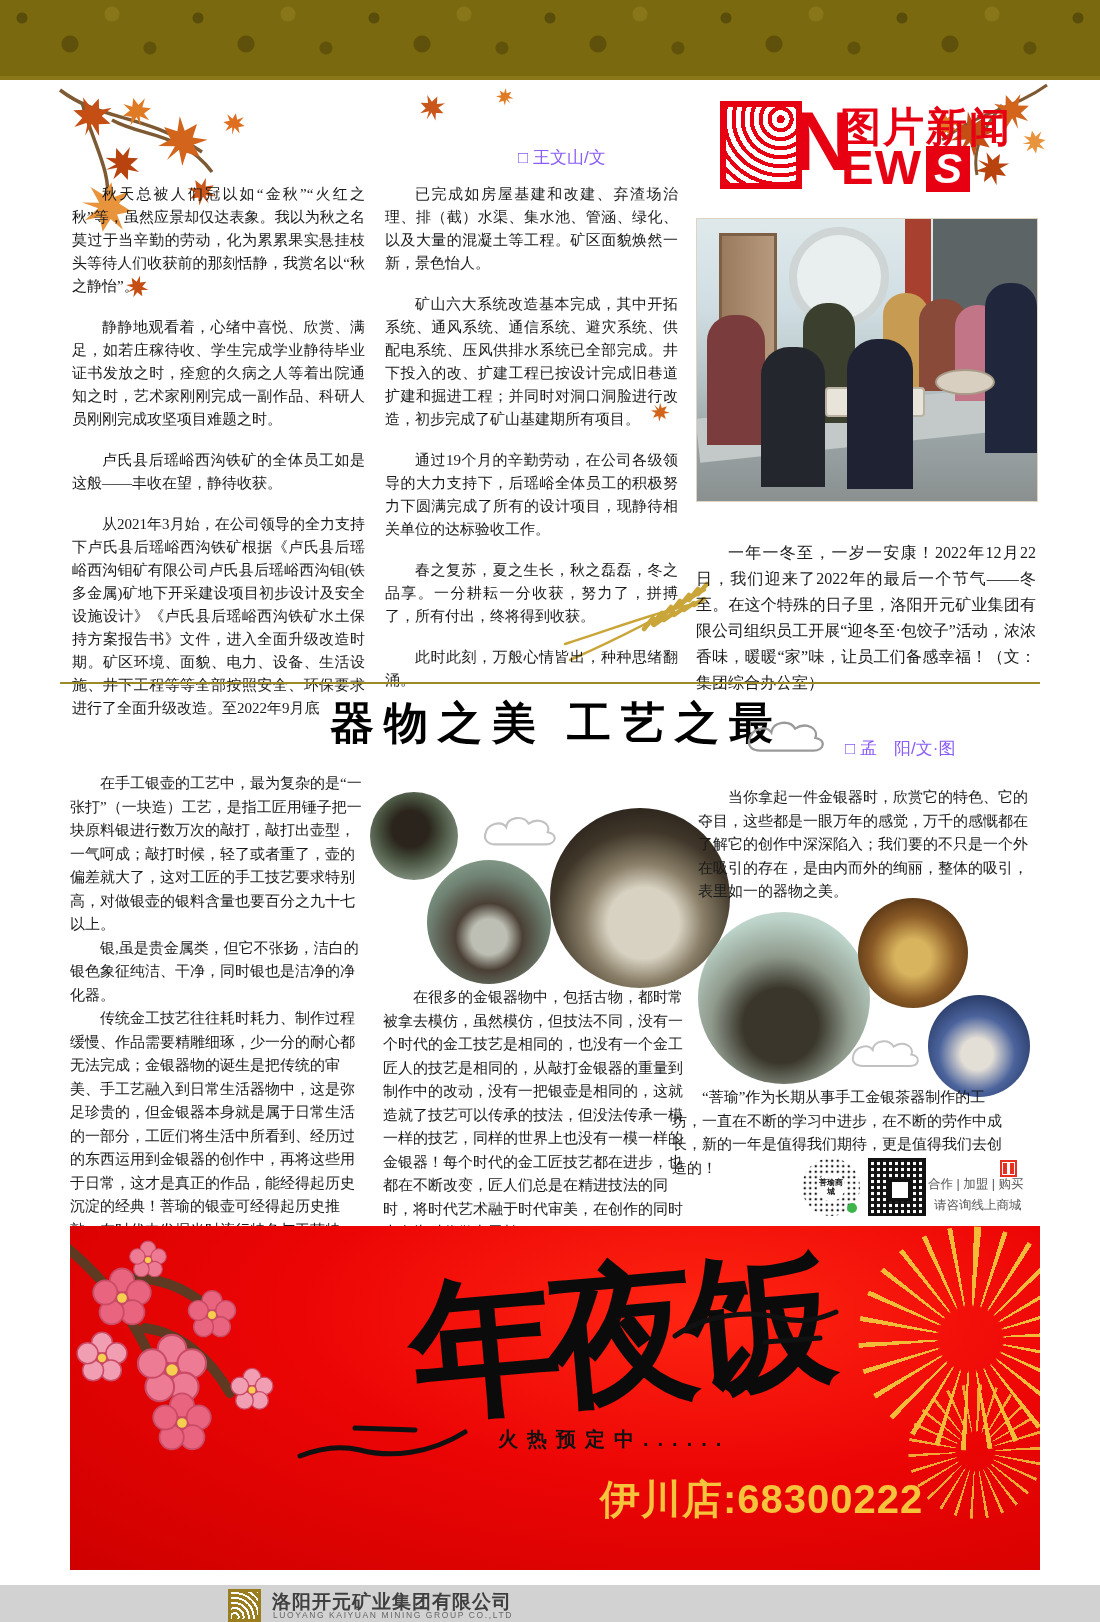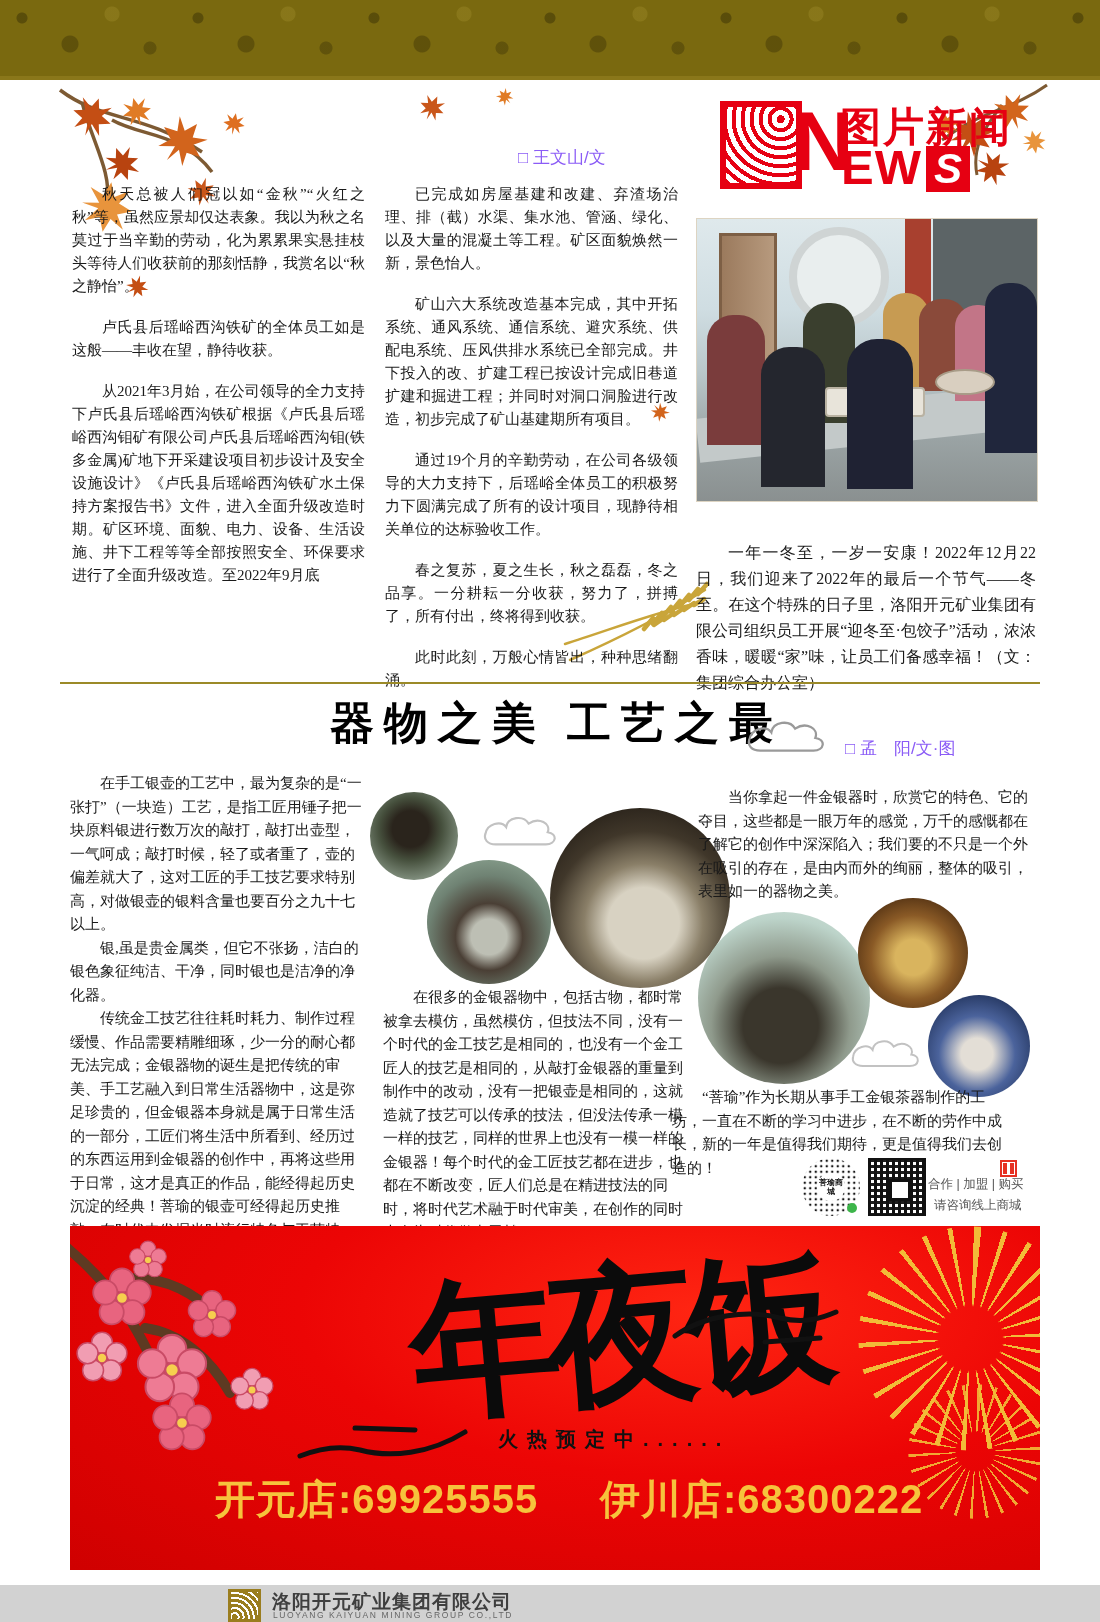--- a/index.html
+++ b/index.html
@@ -215,20 +215,21 @@
   <div class="abs nl-n">N</div>
   <div class="abs nl-cn">图片新闻</div>
   <div class="abs nl-ews">
     <span class="nl-e">E</span>
     <span class="nl-w">W</span>
     <span class="nl-s">S</span>
   </div>
 
   <div class="abs col a1c1">
     <p>秋天总被人们冠以如“金秋”“火红之秋”等，虽然应景却仅达表象。我以为秋之名莫过于当辛勤的劳动，化为累累果实悬挂枝头等待人们收获前的那刻恬静，我赏名以“秋之静怡”。</p>
+    <p>静静地观看着，心绪中喜悦、欣赏、满足，如若庄稼待收、学生完成学业静待毕业证书发放之时，痊愈的久病之人等着出院通知之时，艺术家刚刚完成一副作品、科研人员刚刚完成攻坚项目难题之时。</p>
     <p>卢氏县后瑶峪西沟铁矿的全体员工如是这般——丰收在望，静待收获。</p>
     <p>从2021年3月始，在公司领导的全力支持下卢氏县后瑶峪西沟铁矿根据《卢氏县后瑶峪西沟钼矿有限公司卢氏县后瑶峪西沟钼(铁多金属)矿地下开采建设项目初步设计及安全设施设计》《卢氏县后瑶峪西沟铁矿水土保持方案报告书》文件，进入全面升级改造时期。矿区环境、面貌、电力、设备、生活设施、井下工程等等全部按照安全、环保要求进行了全面升级改造。至2022年9月底</p>
   </div>
   <div class="abs col a1c2">
     <p>已完成如房屋基建和改建、弃渣场治理、排（截）水渠、集水池、管涵、绿化、以及大量的混凝土等工程。矿区面貌焕然一新，景色怡人。</p>
     <p>矿山六大系统改造基本完成，其中开拓系统、通风系统、通信系统、避灾系统、供配电系统、压风供排水系统已全部完成。井下投入的改、扩建工程已按设计完成旧巷道扩建和掘进工程；并同时对洞口洞脸进行改造，初步完成了矿山基建期所有项目。</p>
     <p>通过19个月的辛勤劳动，在公司各级领导的大力支持下，后瑶峪全体员工的积极努力下圆满完成了所有的设计项目，现静待相关单位的达标验收工作。</p>
     <p>春之复苏，夏之生长，秋之磊磊，冬之品享。一分耕耘一分收获，努力了，拼搏了，所有付出，终将得到收获。</p>
     <p>此时此刻，万般心情皆出，种种思绪翻涌。</p>
   </div>
@@ -326,21 +327,20 @@
     <h1 class="headline">年夜饭</h1>
 
     <svg style="position:absolute;left:600px;top:82px" width="170" height="40" viewBox="0 0 170 40">
       <path d="M5,28 C35,6 80,2 110,10 C135,16 152,10 166,4 M95,34 L150,30" stroke="#111" stroke-width="5" fill="none" stroke-linecap="round"></path>
     </svg>
     <svg style="position:absolute;left:225px;top:196px" width="175" height="40" viewBox="0 0 175 40">
       <path d="M170,10 C135,32 95,36 65,28 C40,22 20,28 5,34 M60,6 L120,8" stroke="#111" stroke-width="5" fill="none" stroke-linecap="round"></path>
     </svg>
 
     <div class="sub">火热预定中......</div>
-    <div class="store store1">开元店:69925555</div>
     <div class="store store2">伊川店:68300222</div>
   </div>
 
   <div class="abs footer-bar"></div>
   <div class="abs f-logo"></div>
   <div class="abs f-cn">洛阳开元矿业集团有限公司</div>
   <div class="abs f-en">LUOYANG KAIYUAN MINING GROUP CO.,LTD</div>
 
 </div>
 

